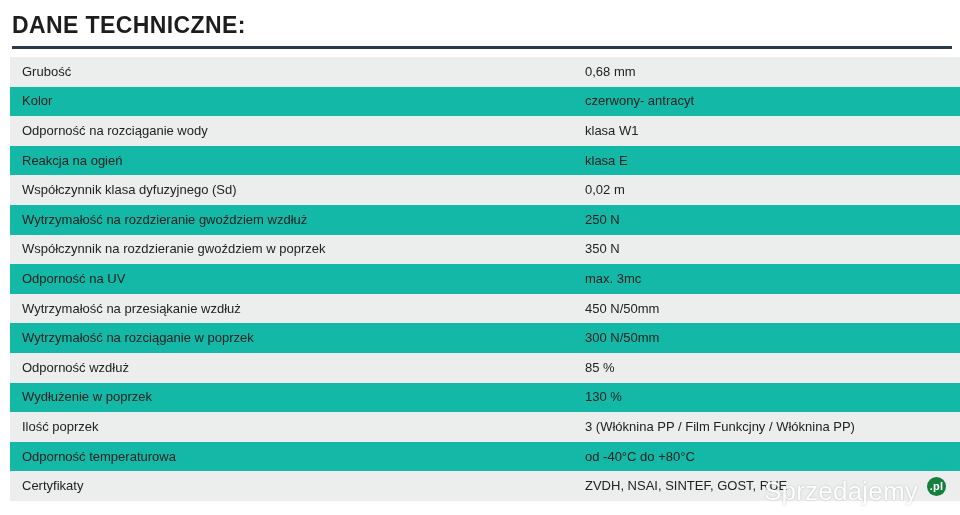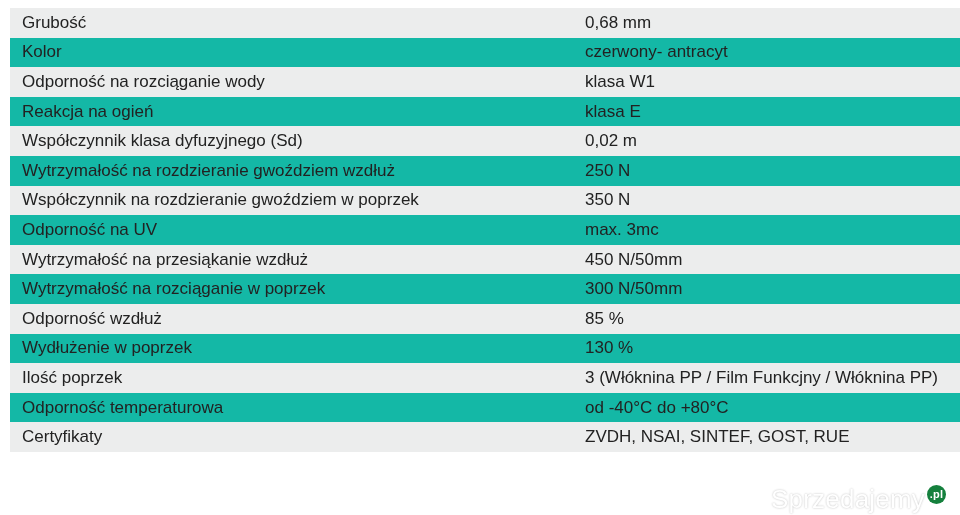--- a/index.html
+++ b/index.html
@@ -41,21 +41,21 @@
   table.spec {
     border-collapse: collapse;
     width: 940px;
     margin: 8px 0 0 10px;
     table-layout: fixed;
   }
   table.spec tr {
     height: 29.6px;
   }
   table.spec td {
-    font-size: 17px;
+    font-size: 13px;
     color: #222222;
     padding: 0 0 0 12px;
     vertical-align: middle;
     line-height: 18px;
     white-space: nowrap;
     overflow: hidden;
   }
   table.spec td.label {
     width: 555px;
   }
@@ -89,31 +89,35 @@
   .watermark .wm-badge {
     display: inline-block;
     width: 19px;
     height: 19px;
     border-radius: 50%;
     background: #15803d;
     color: #ffffff;
     font-size: 11px;
     line-height: 19px;
     text-align: center;
-    margin-left: 2px;
+    margin-left: 9px;
     margin-top: 1px;
     font-weight: bold;
     text-shadow: none;
   }
 </style>
 </head>
 <body>
 
 <div class="page">
 
+  <div class="title-block">
+    <h1 class="title">DANE TECHNICZNE:</h1>
+    <div class="title-rule"></div>
+  </div>
 
   <table class="spec">
     <tbody>
       <tr class="shaded">
         <td class="label">Grubość</td>
         <td class="value">0,68 mm</td>
       </tr>
       <tr class="plain">
         <td class="label">Kolor</td>
         <td class="value">czerwony- antracyt</td>

